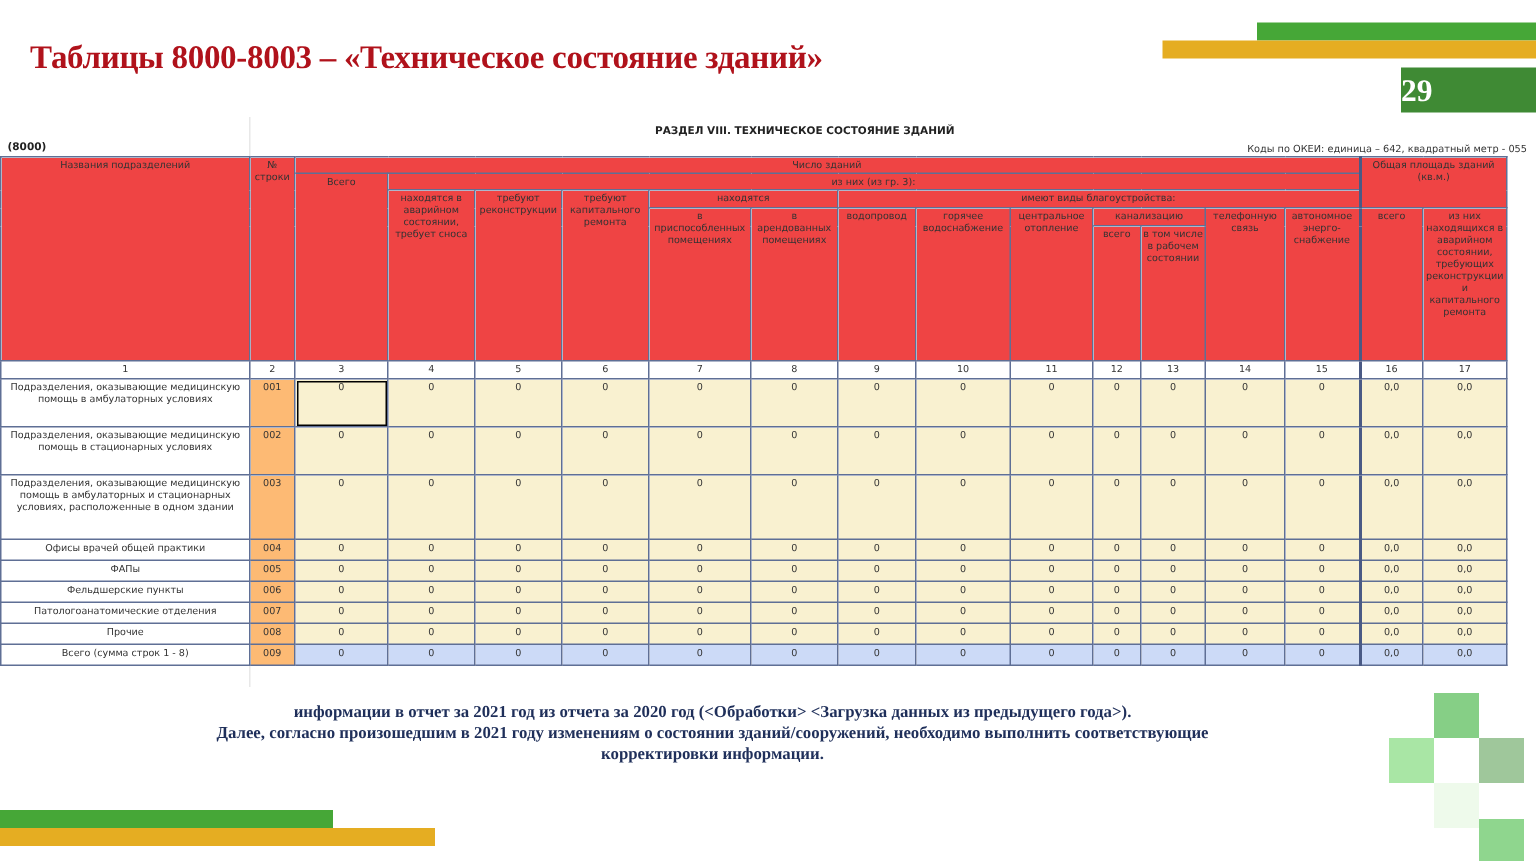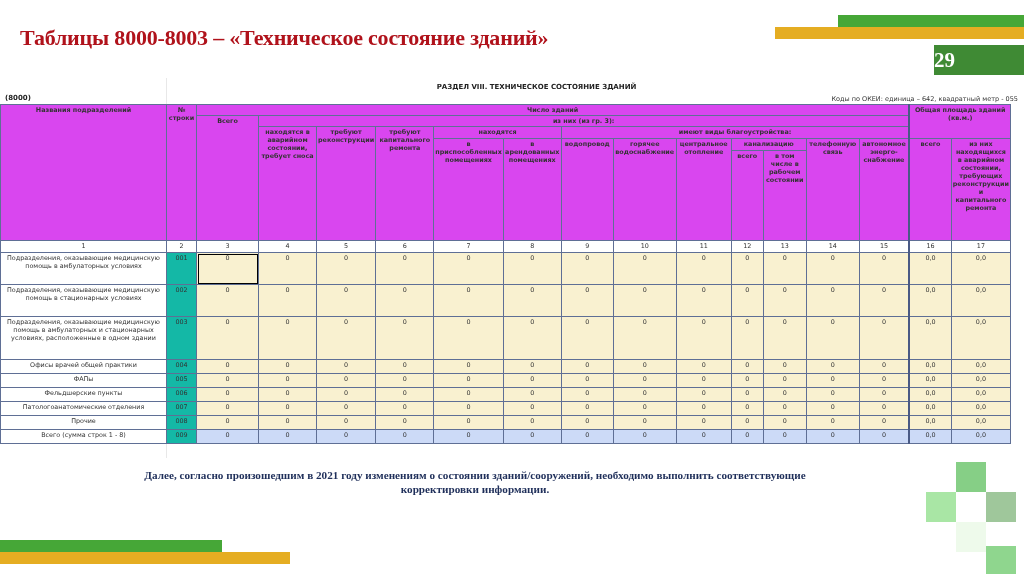--- a/index.html
+++ b/index.html
@@ -33,26 +33,26 @@
   table.grid {
     position: absolute; left: 0; top: 26px;
     border-collapse: collapse; table-layout: fixed;
     font-size: 6.4px; color: #333;
   }
   table.grid td, table.grid th {
     border: 1px solid #5f6f95; font-weight: normal;
     text-align: center; vertical-align: top; padding: 1px 1px; line-height: 1.25;
     overflow: hidden;
   }
-  table.grid th { background: #d946ef; font-weight: bold; }
+  table.grid th { background: #ef4444; }
   th.hdr-name, th.hdr-rownum { border-left: none; }
   th.hdr-name { border-right: 1px solid #e8e8e8; }
   .colnum-row td { background: #fff; height: 12px; vertical-align: middle; }
   td.cell-name { text-align: left; background: #fff; padding-left: 3px; border-left: none; border-right: 1px solid #e8e8e8; }
-  td.cell-code { text-align: left; background: #14b8a6; padding-left: 6px; }
+  td.cell-code { text-align: left; background: #fdba74; padding-left: 6px; }
   td.cell-val { background: #f9f1d0; }
   td.cell-total { background: #ccdaf7; text-align: right; padding-right: 2px; }
   td.cell-selected { outline: 1.5px solid #000; outline-offset: -2px; }
   .thick-left { border-left: 2px solid #4a5a85 !important; }
 
   .notice {
     position: absolute; left: 40px; top: 468px; width: 870px; text-align: center;
     font-family: "Liberation Serif", "DejaVu Serif", serif; font-weight: bold;
     font-size: 11.2px; color: #1f2f5a; line-height: 14px;
   }
@@ -320,20 +320,21 @@
           <td class="cell-total">0</td>
           <td class="cell-total">0</td>
           <td class="cell-total thick-left">0,0</td>
           <td class="cell-total">0,0</td>
         </tr>
       </tbody>
   </table>
 </div>
 
 <div class="notice">
+  <div>информации в отчет за 2021 год из отчета за 2020 год (&lt;Обработки&gt; &lt;Загрузка данных из предыдущего года&gt;).</div>
   <div>Далее, согласно произошедшим в 2021 году изменениям о состоянии зданий/сооружений, необходимо выполнить соответствующие</div>
   <div>корректировки информации.</div>
 </div>
 
 <div class="bar bar-green-bottom"></div>
 <div class="bar bar-gold-bottom"></div>
 
 <div class="sq" style="left:956px;top:462px;background:#86cf86;"></div>
 <div class="sq" style="left:926px;top:492px;background:#a9e6a5;"></div>
 <div class="sq" style="left:986px;top:492px;background:#9fc79b;"></div>

